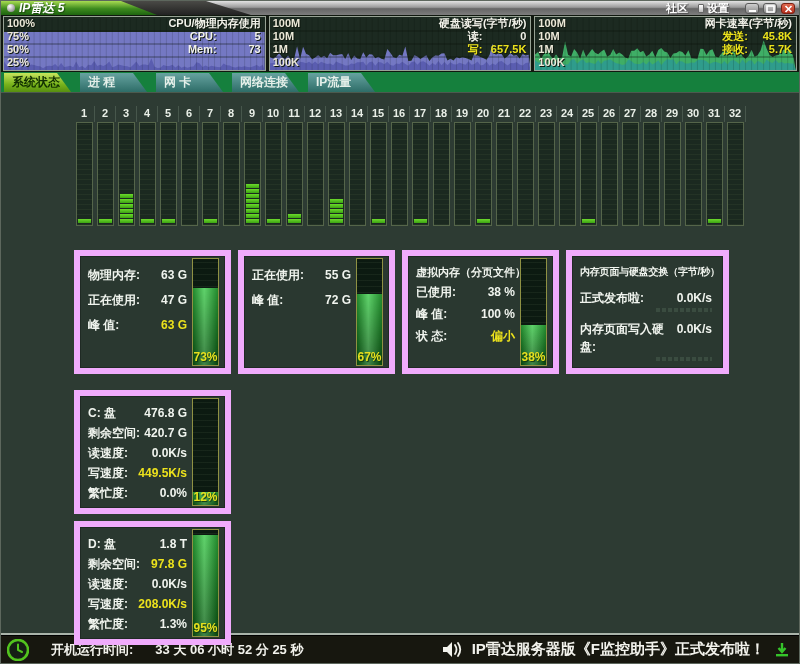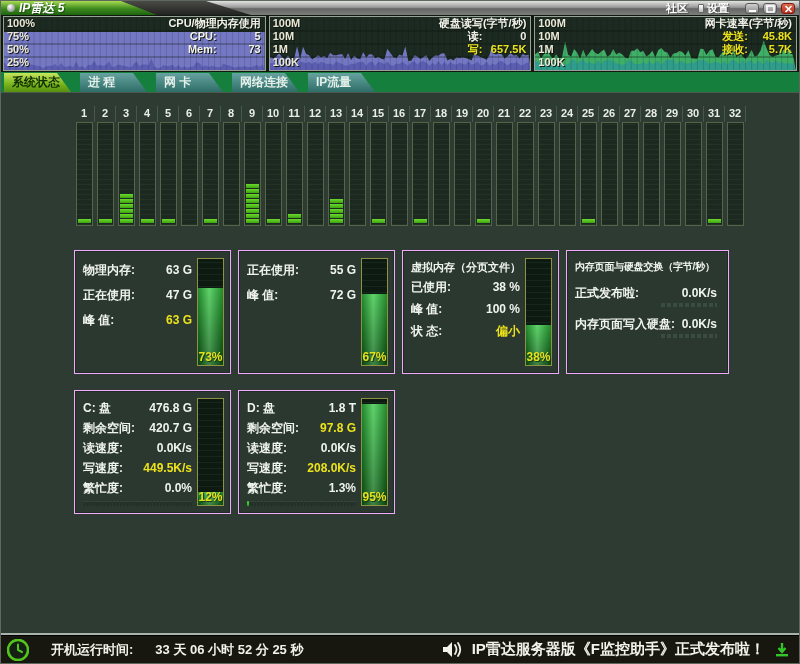--- a/index.html
+++ b/index.html
@@ -63,22 +63,22 @@
   .cpu-num { font-size:11px; font-weight:bold; color:#e9efe7; height:16px; line-height:15px;
              width:100%; text-align:center; border-right:1px solid rgba(150,170,150,.25); }
   .cpu-bar { width:17px; height:104px; border:1px solid #55654a; background:#1b2920;
              position:relative;
              background-image:repeating-linear-gradient(to top, rgba(90,110,70,.14) 0 1px, transparent 1px 5px); }
   .cpu-seg { position:absolute; left:1px; right:1px; height:4px;
              background:linear-gradient(#6cd92c,#3ca312); }
 
   .panel-row { position:absolute; display:flex; gap:7px; }
   .mem-row { left:73px; top:157px; }
-  .disk-row { left:73px; top:297px; }
-  .panel { width:157px; height:124px; border:1px solid #f0abfc; background:#2a3830;
+  .disk-row { left:73px; top:297px;flex-direction:column; }
+  .panel { width:157px; height:124px; border:6px solid #f0abfc; background:#2a3830;
            display:flex; padding:7px 6px 7px 8px; box-shadow:inset 0 0 0 1px rgba(0,0,0,.25); }
   .panel.wide { width:163px; }
   .panel-text { flex:1; display:flex; flex-direction:column; padding-right:5px; min-width:0; }
   .prow { display:flex; justify-content:space-between; align-items:baseline;
           font-size:12px; font-weight:bold; color:#f0f4ee; line-height:25px; }
   .disk .prow { line-height:20px; }
   .swap .prow { line-height:18px; margin-top:8px; flex-direction:column; align-items:stretch; }
   .swap .prow .line { display:flex; justify-content:space-between; }
   .panel-title { font-size:11px; font-weight:bold; color:#f0f4ee; line-height:18px; white-space:nowrap; }
   .swap .panel-title { font-size:10px; letter-spacing:-.2px; }

